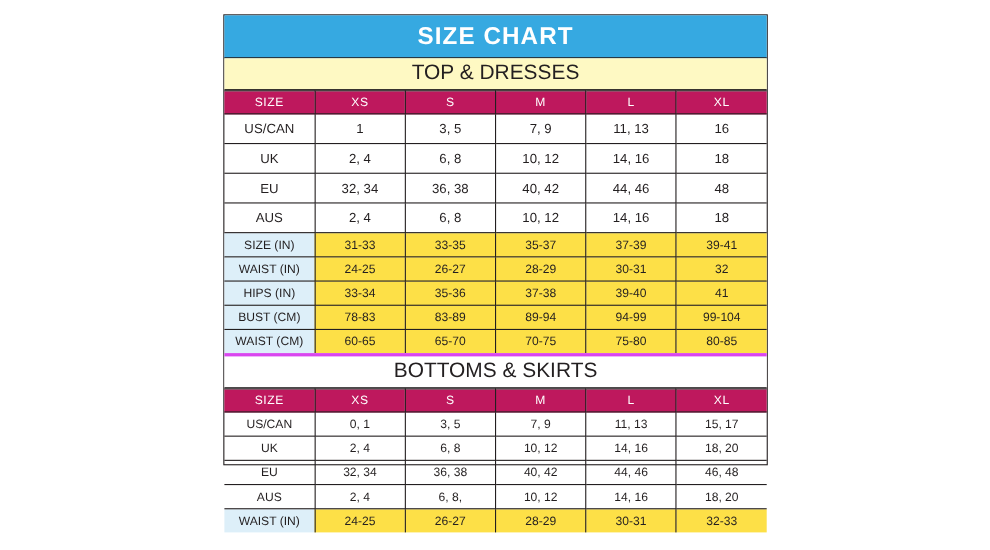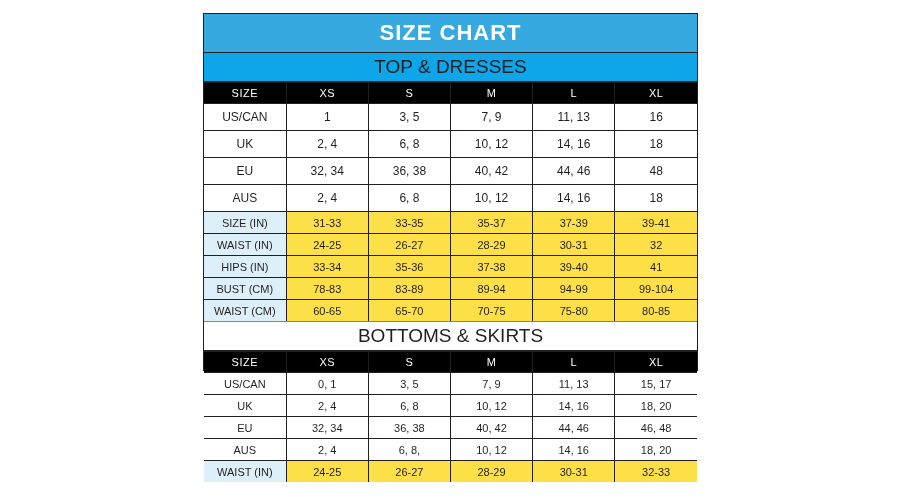--- a/index.html
+++ b/index.html
@@ -8,21 +8,21 @@
     width: 900px;
     height: 500px;
     background: #ffffff;
     font-family: "Liberation Sans", sans-serif;
   }
   #chart-wrap {
     position: absolute;
     left: 203px;
     top: 13px;
     width: 495px;
-    height: 358px;
+    height: 410px;
     border: 1px solid #231f20;
     box-sizing: border-box;
     background: #ffffff;
   }
   .title-bar {
     background: #36a9e1;
     color: #ffffff;
     text-align: center;
     font-size: 22px;
     font-weight: bold;
@@ -31,38 +31,38 @@
     height: 38px;
     border-bottom: 1px solid #231f20;
   }
   .section-title {
     text-align: center;
     font-size: 19px;
     color: #231f20;
     line-height: 28px;
     height: 28px;
     border-bottom: 1px solid #231f20;
-    background: #0ea5e9;
+    background: #fef9c3;
   }
   table.size-table {
     border-collapse: collapse;
     width: 100%;
     table-layout: fixed;
   }
   table.size-table td {
     border: 1px solid #231f20;
     text-align: center;
     font-size: 11px;
     color: #231f20;
     padding: 0;
     height: 21px;
     vertical-align: middle;
   }
   table.size-table tr.head td {
-    background: #000000;
+    background: #be185d;
     color: #ffffff;
     font-size: 11px;
     letter-spacing: 0.5px;
     height: 20px;
   }
   table.size-table tr.tall td {
     height: 26px;
     font-size: 12px;
   }
   table.size-table tr.shaded td {
@@ -80,21 +80,21 @@
   
   table.size-table td:first-child { border-left: none; }
   table.size-table td:last-child { border-right: none; }
   table.size-table tr:last-child td { border-bottom: none; }
   .sec2-title {
     text-align: center;
     font-size: 19px;
     color: #231f20;
     line-height: 28px;
     height: 28px;
-    border-top: 1px solid #d946ef;
+    border-top: 3px solid #d946ef;
     border-bottom: 1px solid #231f20;
     background: #ffffff;
   }
 </style>
 </head>
 <body>
 
 <div id="chart-wrap">
 
   <div class="title-bar">SIZE CHART</div>

